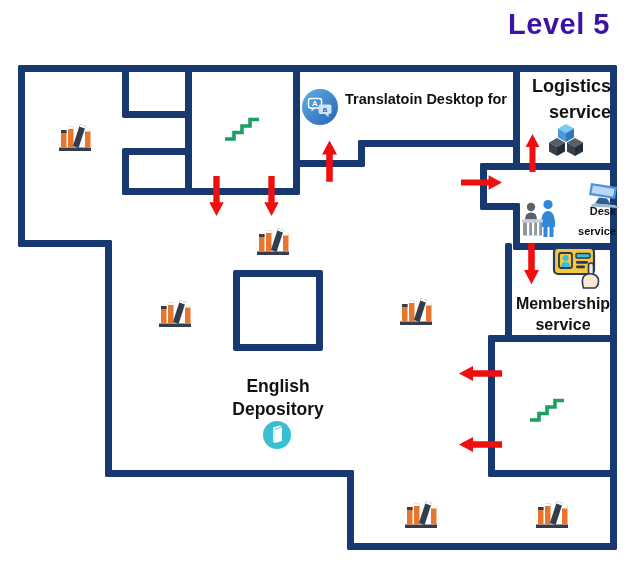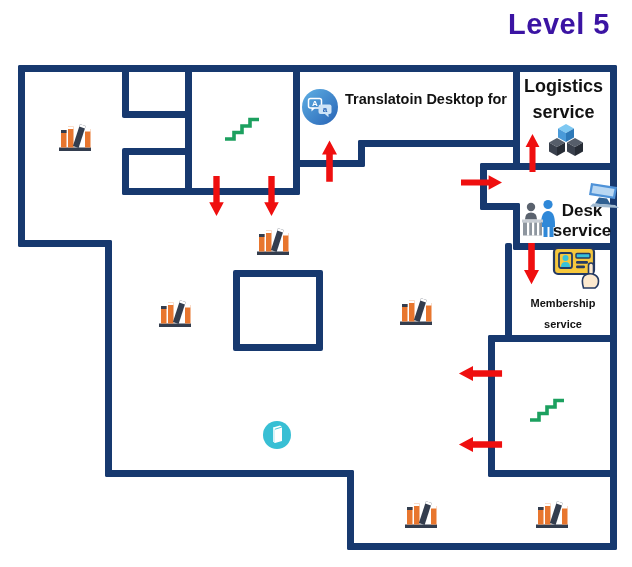--- a/index.html
+++ b/index.html
@@ -8,24 +8,24 @@
     font-family:"Liberation Sans",sans-serif;
   }
   .wall{position:absolute;background:#17396f;border-radius:2px;}
   .lbl{position:absolute;font-weight:700;color:#121212;text-align:center;white-space:nowrap;}
   .abs{position:absolute;}
   #title{
     position:absolute;left:498px;top:8px;width:122px;text-align:center;
     font-size:29px;font-weight:700;color:#3b14a3;letter-spacing:0.5px;
   }
   .t-translation{left:336px;top:90px;width:180px;font-size:14.5px;line-height:18px;white-space:normal;}
-  .t-logistics{left:516px;top:73px;width:95px;font-size:18px;line-height:26px;}
+  .t-logistics{left:516px;top:73px;width:95px;font-size:18px;line-height:26px;text-align:right;}
   .t-desktop{left:487px;top:171px;width:126px;font-size:16.5px;}
-  .t-desk{left:548px;top:201px;width:68px;font-size:17px;line-height:20px;}
-  .t-membership{left:510px;top:293px;width:106px;font-size:11px;line-height:21px;}
+  .t-desk{left:548px;top:201px;width:68px;font-size:11px;line-height:20px;text-align:right;}
+  .t-membership{left:510px;top:293px;width:106px;font-size:16px;line-height:21px;}
   .t-english{left:220px;top:375px;width:116px;font-size:17.5px;line-height:23px;}
   svg{display:block;}
 </style>
 </head>
 <body>
 
 <div id="stage">
 
   <div id="title">Level 5</div>
 
@@ -79,20 +79,24 @@
   <div class="lbl t-desk">
     <span>Desk</span><br>
     <span>service</span>
   </div>
 
   <div class="lbl t-membership">
     <span>Membership</span><br>
     <span>service</span>
   </div>
 
+  <div class="lbl t-english">
+    <span>English</span><br>
+    <span>Depository</span>
+  </div>
 
   <div class="abs" style="left:301px;top:88px;">
     <svg width="38" height="38" viewBox="0 0 38 38">
       <defs>
         <linearGradient id="tg" x1="0" y1="0" x2="1" y2="1">
           <stop offset="0" stop-color="#5fb0e4"></stop>
             <stop offset="1" stop-color="#2763b5"></stop>
         </linearGradient>
       </defs>
       <circle cx="19" cy="19" r="18" fill="url(#tg)"></circle>

